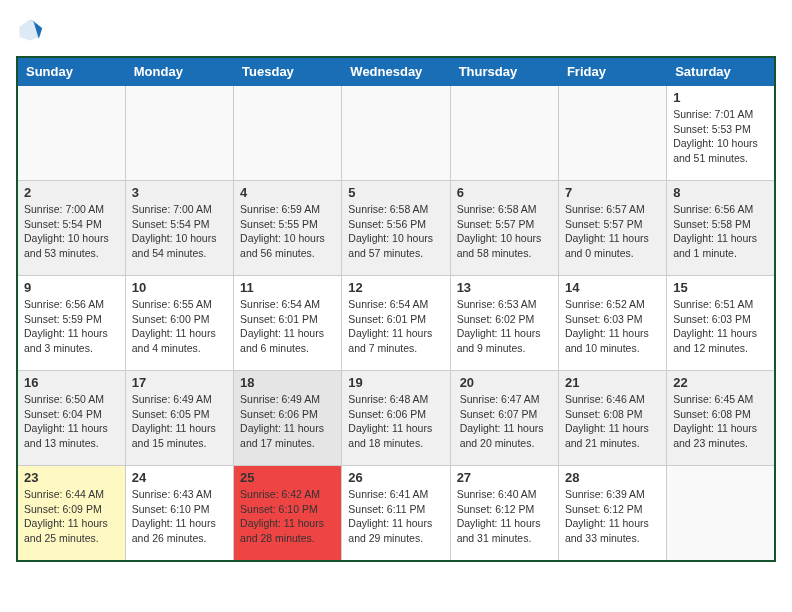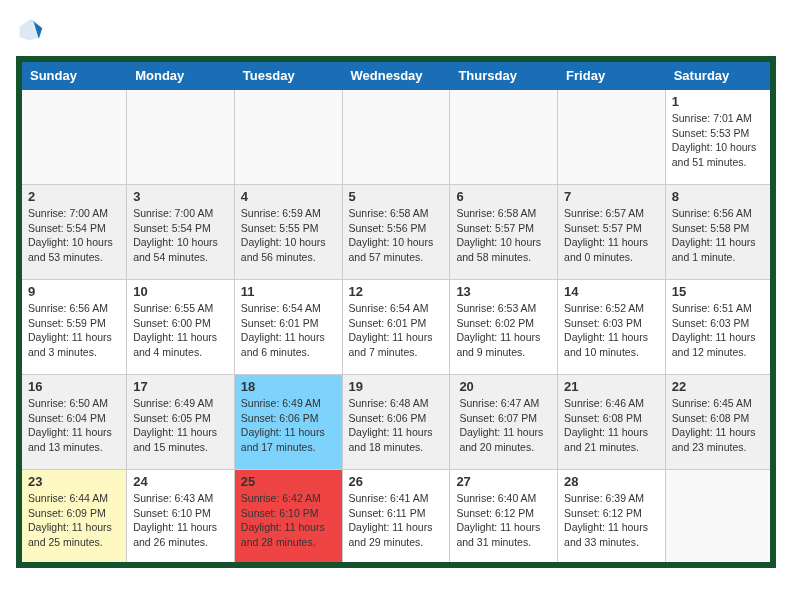--- a/index.html
+++ b/index.html
@@ -33,21 +33,21 @@
       font-weight: bold;
       color: #333;
     }
     .location {
       font-size: 14px;
       color: #555;
     }
     .calendar {
       width: 100%;
       border-collapse: collapse;
-      border: 6px solid #14532d;
+      border: 2px solid #14532d;
     }
     .calendar th {
       background: #1a6eb5;
       color: #fff;
       font-size: 13px;
       font-weight: bold;
       text-align: left;
       padding: 6px 8px;
       border: 1px solid #1a6eb5;
     }
@@ -227,21 +227,21 @@
           <div class="day-info" style="white-space: pre-line;">Sunrise: 6:50 AM
 Sunset: 6:04 PM
 Daylight: 11 hours and 13 minutes.</div>
         </td>
         <td style="background: rgb(240, 240, 240);">
           <span class="day-num">17</span>
           <div class="day-info" style="white-space: pre-line;">Sunrise: 6:49 AM
 Sunset: 6:05 PM
 Daylight: 11 hours and 15 minutes.</div>
         </td>
-        <td style="background: #7dd3fc;">
+        <td style="background: #e5e5e5;">
           <span class="day-num">18</span>
           <div class="day-info" style="white-space: pre-line;">Sunrise: 6:49 AM
 Sunset: 6:06 PM
 Daylight: 11 hours and 17 minutes.</div>
         </td>
         <td style="background: rgb(240, 240, 240); margin-top: 30px;">
           <span class="day-num">19</span>
           <div class="day-info" style="white-space: pre-line;">Sunrise: 6:48 AM
 Sunset: 6:06 PM
 Daylight: 11 hours and 18 minutes.</div>

